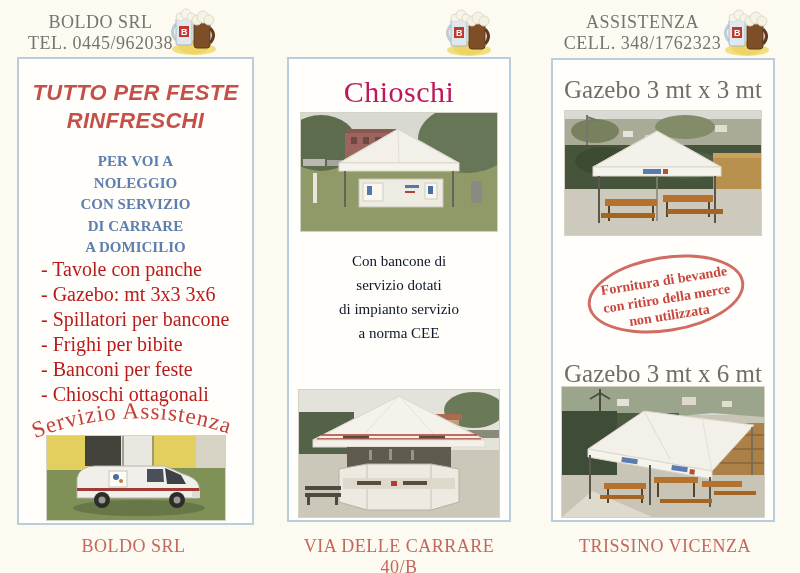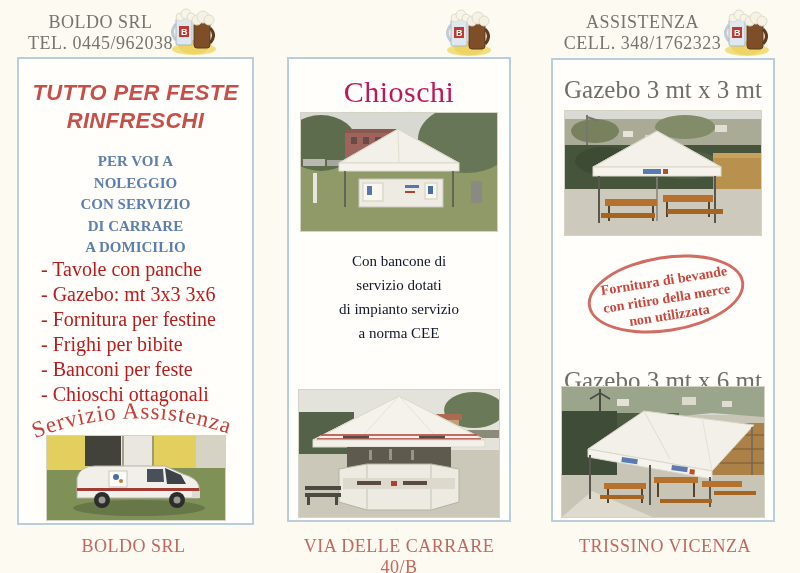--- a/index.html
+++ b/index.html
@@ -77,21 +77,21 @@
   <div class="abs ctr" style="top:92px;">
     <div class="subhead">PER VOI A</div>
     <div class="subhead">NOLEGGIO</div>
     <div class="subhead">CON SERVIZIO</div>
     <div class="subhead">DI CARRARE</div>
     <div class="subhead">A DOMICILIO</div>
   </div>
   <div class="abs rent-list" style="top:198px;left:0;">
     <div>- Tavole con panche</div>
     <div>- Gazebo: mt 3x3 3x6</div>
-    <div>- Fornitura per festine</div>
+    <div>- Spillatori per bancone</div>
     <div>- Frighi per bibite</div>
     <div>- Banconi per feste</div>
     <div>- Chioschi ottagonali</div>
   </div>
   <svg class="abs" style="top:338px;left:0;" width="233" height="46">
     <defs>
         <path id="arc" d="M14,42 Q116,2 219,40" fill="none"></path>
       </defs>
     <text font-size="23" fill="#c4403a" letter-spacing="1" font-family="Liberation Serif,serif">
       <textPath href="#arc" startOffset="2">Servizio Assistenza</textPath>
@@ -282,21 +282,21 @@
     <line x1="144" y1="91" x2="144" y2="106" stroke="#5a4228" stroke-width="2"></line>
     <rect x="102" y="98" width="56" height="5" fill="#a5641f"></rect>
   </svg>
 
   <div class="stamp abs" style="left:34px;top:196px;width:158px;height:76px;">
     <div>Fornitura di bevande</div>
     <div>con ritiro della merce</div>
     <div>non utilizzata</div>
   </div>
 
-  <div class="abs ctr gz-title" style="top:300px;margin-top:7px;">Gazebo 3 mt x 6 mt</div>
+  <div class="abs ctr gz-title" style="top:300px;">Gazebo 3 mt x 6 mt</div>
 
   <svg class="photo abs" style="left:8px;top:326px;" width="202" height="130" viewBox="0 0 202 130">
     <rect width="202" height="130" fill="#c8c5b7"></rect>
     <rect x="0" y="0" width="202" height="28" fill="#d7d8d2"></rect>
     <polygon points="0,0 202,0 202,30 150,26 90,32 40,26 0,32" fill="#9aa58c"></polygon>
     <rect x="55" y="12" width="12" height="7" fill="#e4e2d6"></rect>
     <rect x="120" y="10" width="14" height="8" fill="#ddd9cc"></rect>
     <rect x="160" y="14" width="10" height="6" fill="#e0ded2"></rect>
     <line x1="38" y1="2" x2="38" y2="30" stroke="#4a4a42" stroke-width="2"></line>
     <line x1="38" y1="6" x2="28" y2="12" stroke="#4a4a42" stroke-width="1.5"></line>

